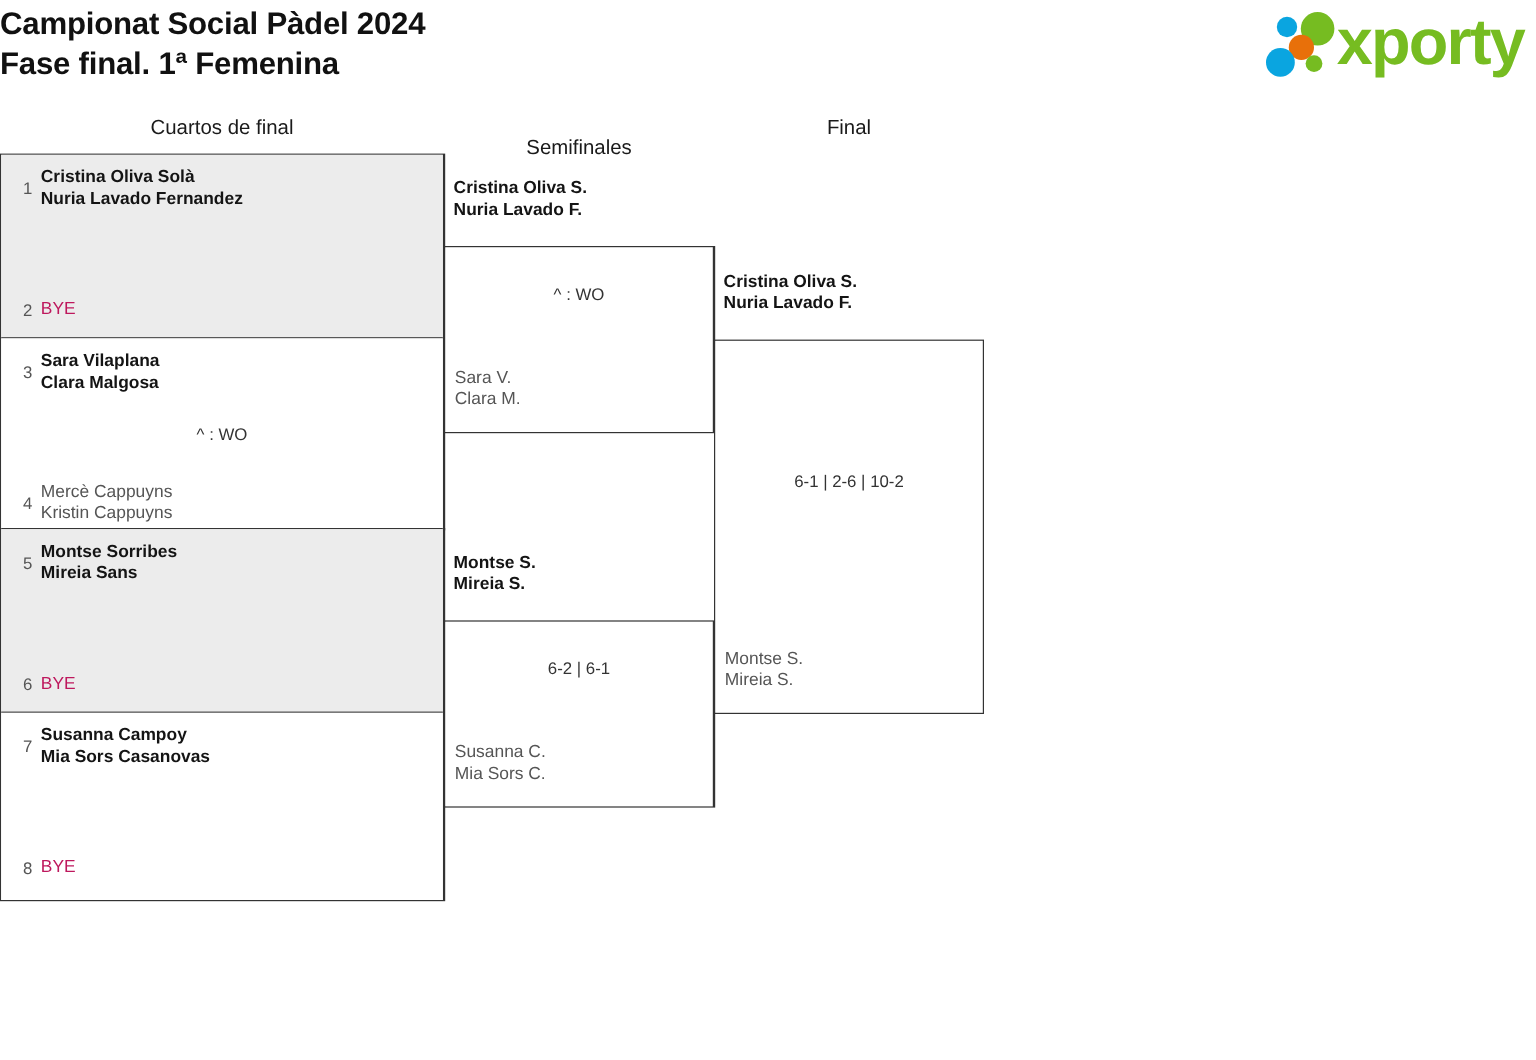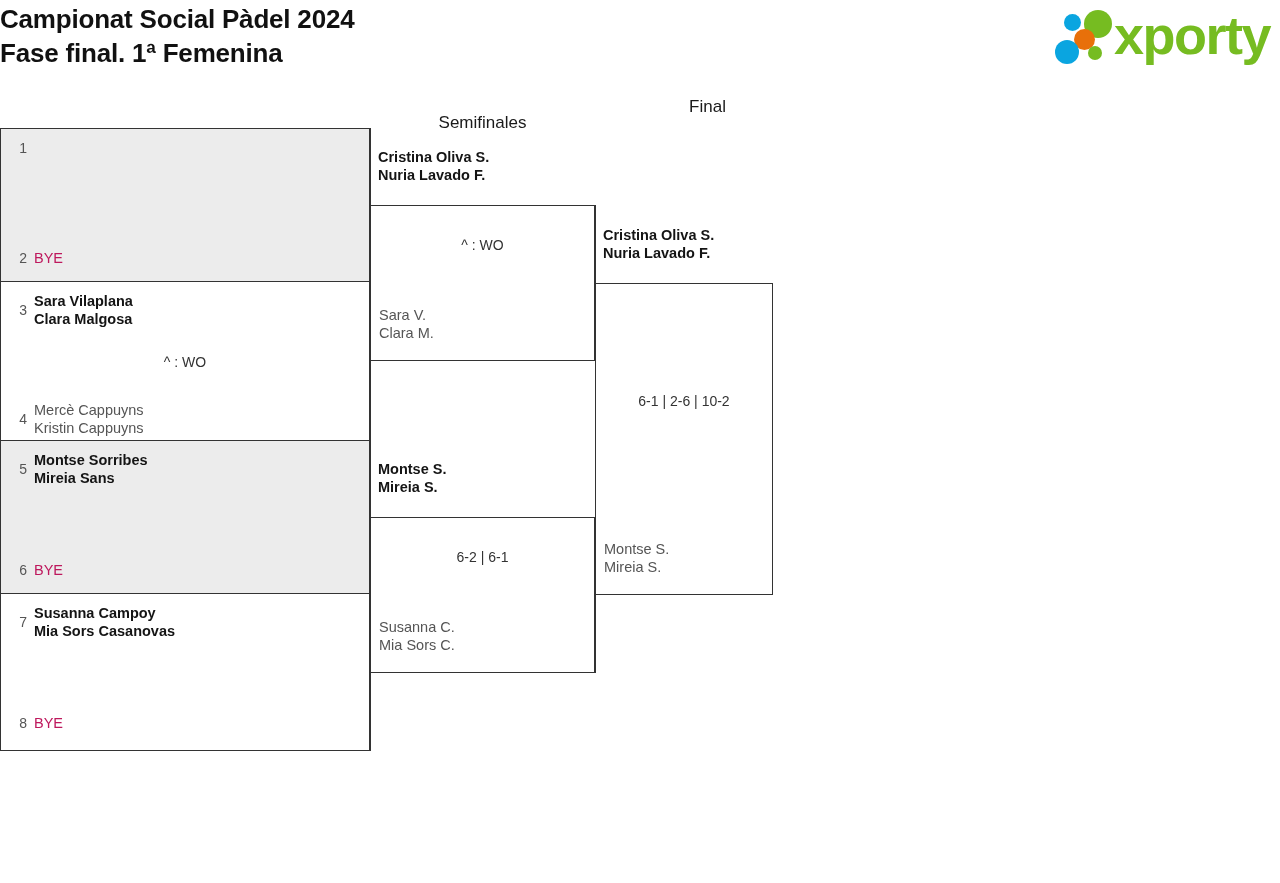--- a/index.html
+++ b/index.html
@@ -187,28 +187,33 @@
       <span class="dot dot-blue-big"></span>
       <span class="dot dot-green-small"></span>
     </div>
     <div class="logo-word">xporty</div>
   </div>
 
 </div>
 
 <div class="bracket">
 
+  <div class="round-header rh-qf">Cuartos de final</div>
   <div class="round-header rh-sf">Semifinales</div>
   <div class="round-header rh-f">Final</div>
 
   <div class="qf-col">
 
     <div class="qf-group shaded" style="top:0px; height:153px;">
       <div class="qf-slot winner" style="top:10px;">
         <span class="seed">1</span>
+        <span class="names">
+          <span class="nm">Cristina Oliva Solà</span>
+          <span class="nm">Nuria Lavado Fernandez</span>
+        </span>
       </div>
       <div class="qf-score" style="top:66px;"></div>
       <div class="qf-slot bye" style="top:120px;">
         <span class="seed">2</span>
         <span class="names">
           <span class="nm">BYE</span>
         </span>
       </div>
     </div>
 
@@ -291,21 +296,21 @@
       </span>
     </div>
   </div>
   <div class="slot winner" style="left:378px; top:460px; width:215px;">
     <span class="names">
       <span class="nm">Montse S.</span>
       <span class="nm">Mireia S.</span>
     </span>
   </div>
 
-  <div class="match" style="left:595px; top:283px; width:178px; height:312px;text-decoration:underline;">
+  <div class="match" style="left:595px; top:283px; width:225px; height:312px;text-decoration:underline;">
     <div class="score" style="top:109px;">6-1 | 2-6 | 10-2</div>
     <div class="slot loser" style="top:256px; padding-left:8px;">
       <span class="names">
         <span class="nm">Montse S.</span>
         <span class="nm">Mireia S.</span>
       </span>
     </div>
   </div>
   <div class="slot winner" style="left:603px; top:226px; width:215px;">
     <span class="names">

